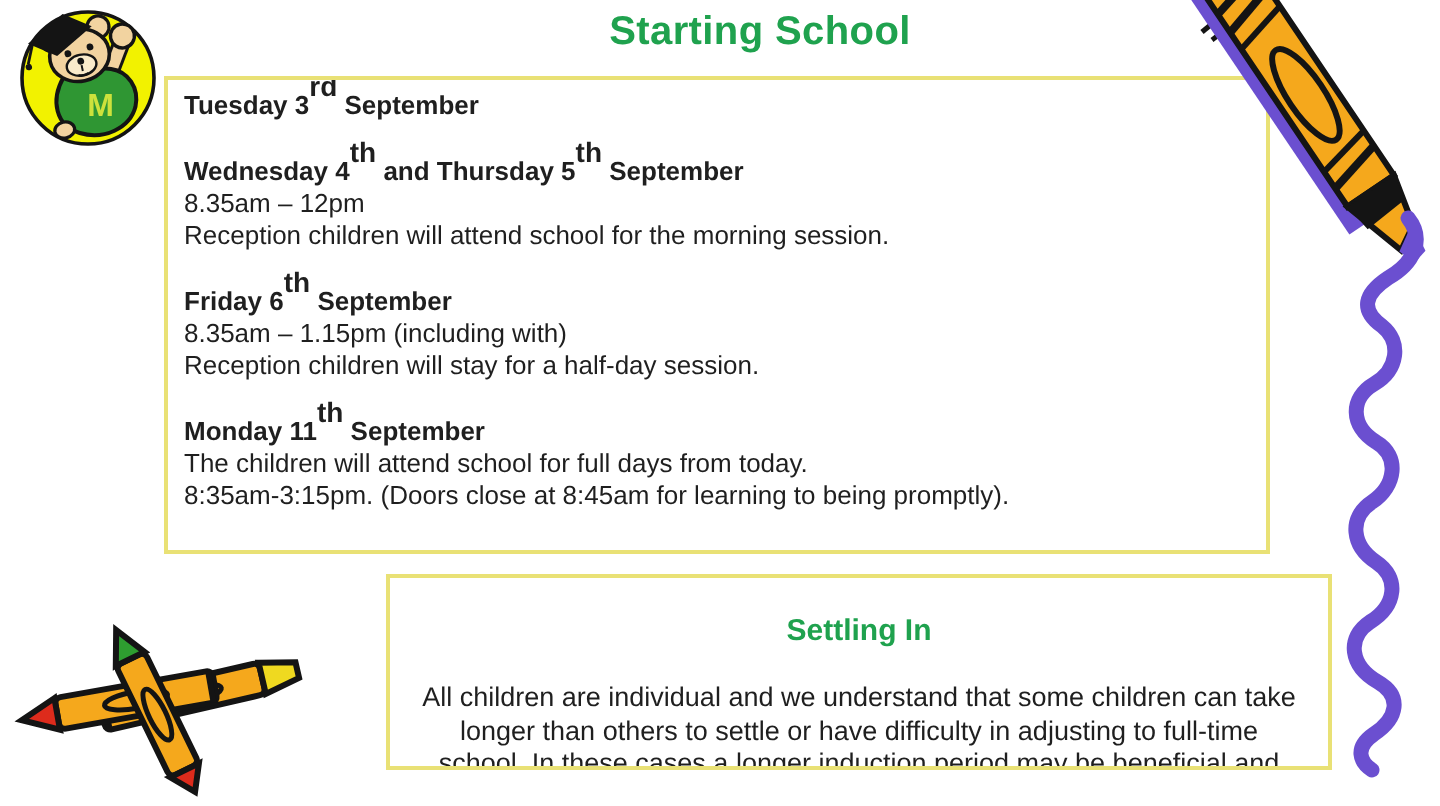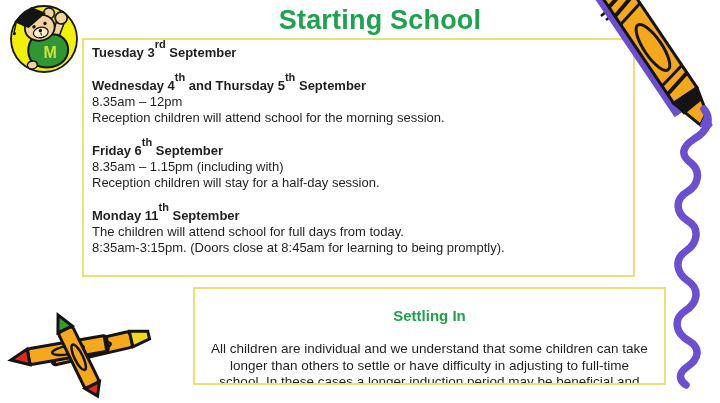--- a/index.html
+++ b/index.html
@@ -15,30 +15,30 @@
     --shirt-green:#2F9633;
     --text-black:#1F1F1F;
   }
   html,body{margin:0;padding:0;background:#fff;}
   .slide{
     position:relative;width:720px;height:403px;background:#ffffff;overflow:hidden;
     font-family:"Liberation Sans","DejaVu Sans",sans-serif;color:var(--text-black);
   }
   .title{
     position:absolute;left:180px;top:5px;width:400px;margin:0;text-align:center;
-    font-size:27px;font-weight:bold;color:var(--title-green);letter-spacing:0.2px;
+    font-size:20px;font-weight:bold;color:var(--title-green);letter-spacing:0.2px;
   }
   .main-box{
     position:absolute;left:82px;top:38px;width:553px;height:239px;box-sizing:border-box;
     border:2px solid var(--border-yellow);background:#fff;padding:5px 8px;overflow:hidden;
   }
   .entry{margin-bottom:17px;font-size:13px;line-height:16px;}
   .entry:last-child{margin-bottom:0;}
   .entry-heading{font-weight:bold;}
-  .entry-heading sup{font-size:11px;line-height:0;position:relative;top:-4px;}
+  .entry-heading sup{font-size:14px;line-height:0;position:relative;top:-4px;}
   .settle-box{
     position:absolute;left:193px;top:287px;width:473px;height:98px;box-sizing:border-box;
     border:2px solid var(--border-yellow);background:#fff;text-align:center;padding:18px 12px;overflow:hidden;
   }
   .settle-title{font-size:15px;font-weight:bold;color:var(--title-green);line-height:18px;}
   .settle-body{font-size:13.5px;line-height:16.5px;margin-top:16px;}
   .deco{position:absolute;}
   .deco svg{display:block;}
   
   .f-orange{fill:var(--crayon-orange);} .f-purple{fill:var(--squiggle-purple);}

